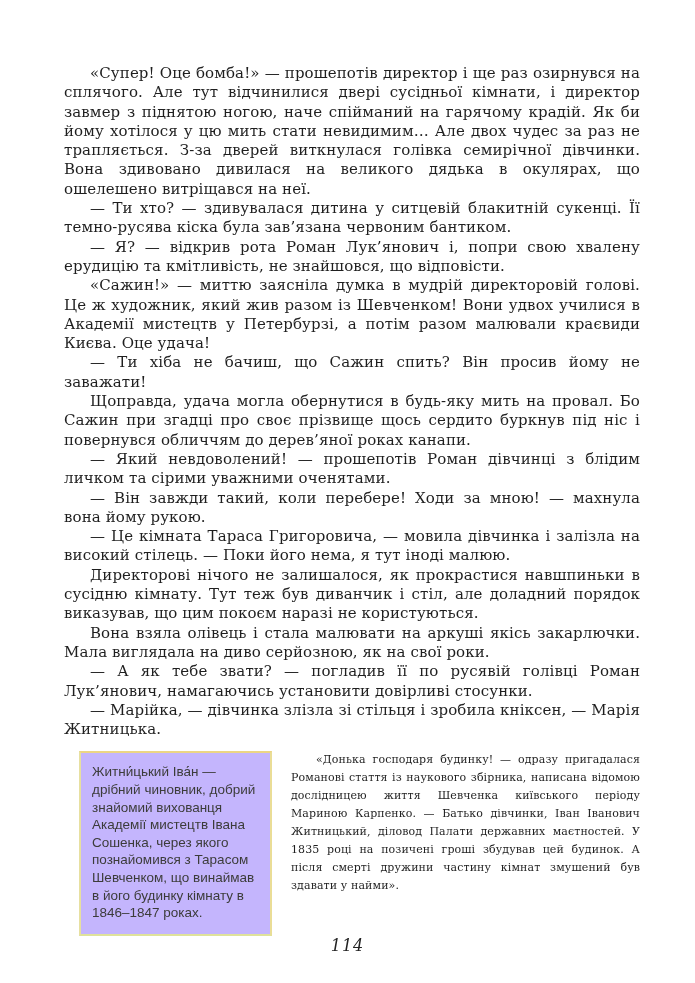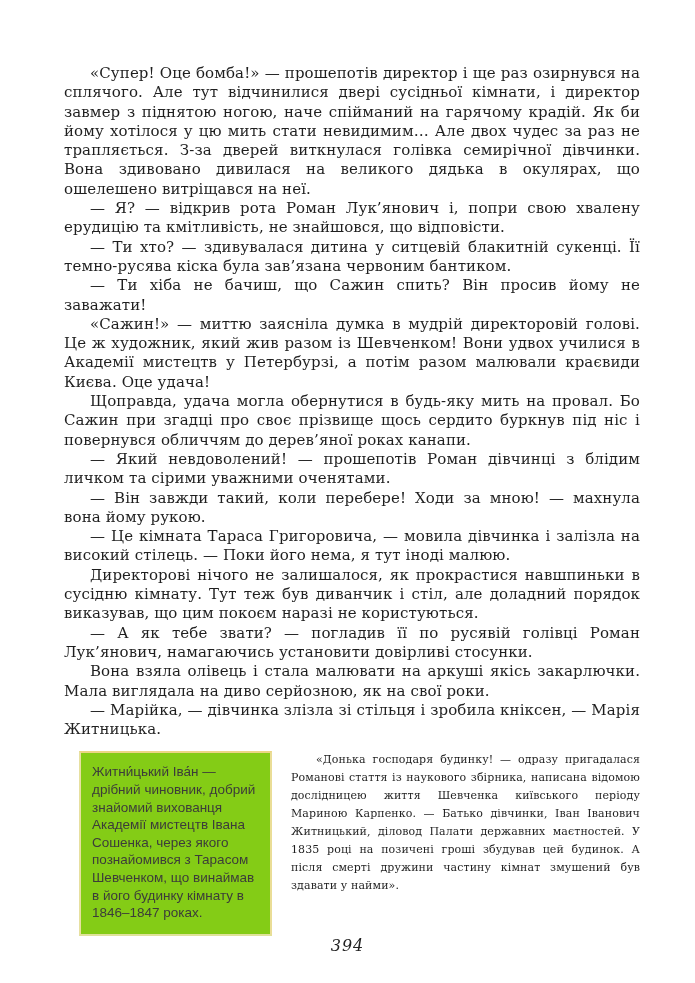--- a/index.html
+++ b/index.html
@@ -72,39 +72,39 @@
 </style>
 </head>
 <body>
 
 <div class="page">
   <div class="content">
 
     <div class="text-block">
 
     <p>«Супер! Оце бомба!» — прошепотів директор і ще раз озирнувся на сплячого. Але тут відчинилися двері сусідньої кімнати, і директор завмер з піднятою ногою, наче спійманий на гарячому крадій. Як би йому хотілося у цю мить стати невидимим… Але двох чудес за раз не трапляється. З-за дверей виткнулася голівка семирічної дівчинки. Вона здивовано дивилася на великого дядька в окулярах, що ошелешено витріщався на неї.</p>
+        <p>— Ти хто? — здивувалася дитина у ситцевій блакитній сукенці. Її темно-русява кіска була зав’язана червоним бантиком.</p>
         <p>— Я? — відкрив рота Роман Лук’янович і, попри свою хвалену ерудицію та кмітливість, не знайшовся, що відповісти.</p>
-        <p>— Ти хто? — здивувалася дитина у ситцевій блакитній сукенці. Її темно-русява кіска була зав’язана червоним бантиком.</p>
+        <p>«Сажин!» — миттю заясніла думка в мудрій директоровій голові. Це ж художник, який жив разом із Шевченком! Вони удвох училися в Академії мистецтв у Петербурзі, а потім разом малювали краєвиди Києва. Оце удача!</p>
         <p>— Ти хіба не бачиш, що Сажин спить? Він просив йому не заважати!</p>
-        <p>«Сажин!» — миттю заясніла думка в мудрій директоровій голові. Це ж художник, який жив разом із Шевченком! Вони удвох училися в Академії мистецтв у Петербурзі, а потім разом малювали краєвиди Києва. Оце удача!</p>
         <p>Щоправда, удача могла обернутися в будь-яку мить на провал. Бо Сажин при згадці про своє прізвище щось сердито буркнув під ніс і повернувся обличчям до дерев’яної роках канапи.</p>
         <p>— Який невдоволений! — прошепотів Роман дівчинці з блідим личком та сірими уважними оченятами.</p>
         <p>— Він завжди такий, коли перебере! Ходи за мною! — махнула вона йому рукою.</p>
         <p>— Це кімната Тараса Григоровича, — мовила дівчинка і залізла на високий стілець. — Поки його нема, я тут іноді малюю.</p>
         <p>Директорові нічого не залишалося, як прокрастися навшпиньки в сусідню кімнату. Тут теж був диванчик і стіл, але доладний порядок виказував, що цим покоєм наразі не користуються.</p>
+        <p>Вона взяла олівець і стала малювати на аркуші якісь закарлючки. Мала виглядала на диво серйозною, як на свої роки.</p>
         <p>— А як тебе звати? — погладив її по русявій голівці Роман Лук’янович, намагаючись установити довірливі стосунки.</p>
-        <p>Вона взяла олівець і стала малювати на аркуші якісь закарлючки. Мала виглядала на диво серйозною, як на свої роки.</p>
         <p>— Марійка, — дівчинка злізла зі стільця і зробила кніксен, — Марія Житницька.</p>
       </div>
 
     <div class="columns">
-      <div class="infobox" style="background-color: #84cc16;">
+      <div class="infobox" style="background-color: #c4b5fd;">
         <div class="infobox-text">Житни́цький Іва́н — дрібний чиновник, добрий знайомий вихованця Академії мистецтв Івана Сошенка, через якого познайомився з Тарасом Шевченком, що винаймав в його будинку кімнату в 1846–1847 роках.</div>
       </div>
       <div class="col-right">
         <p>«Донька господаря будинку! — одразу пригадалася Романові стаття із наукового збірника, написана відомою дослідницею життя Шевченка київського періоду Мариною Карпенко. — Батько дівчинки, Іван Іванович Житницький, діловод Палати державних маєтностей. У 1835 році на позичені гроші збудував цей будинок. А після смерті дружини частину кімнат змушений був здавати у найми».</p>
       </div>
     </div>
 
   </div>
 
-  <div class="page-number">394</div>
+  <div class="page-number">114</div>
 </div>
 
 </body></html>

